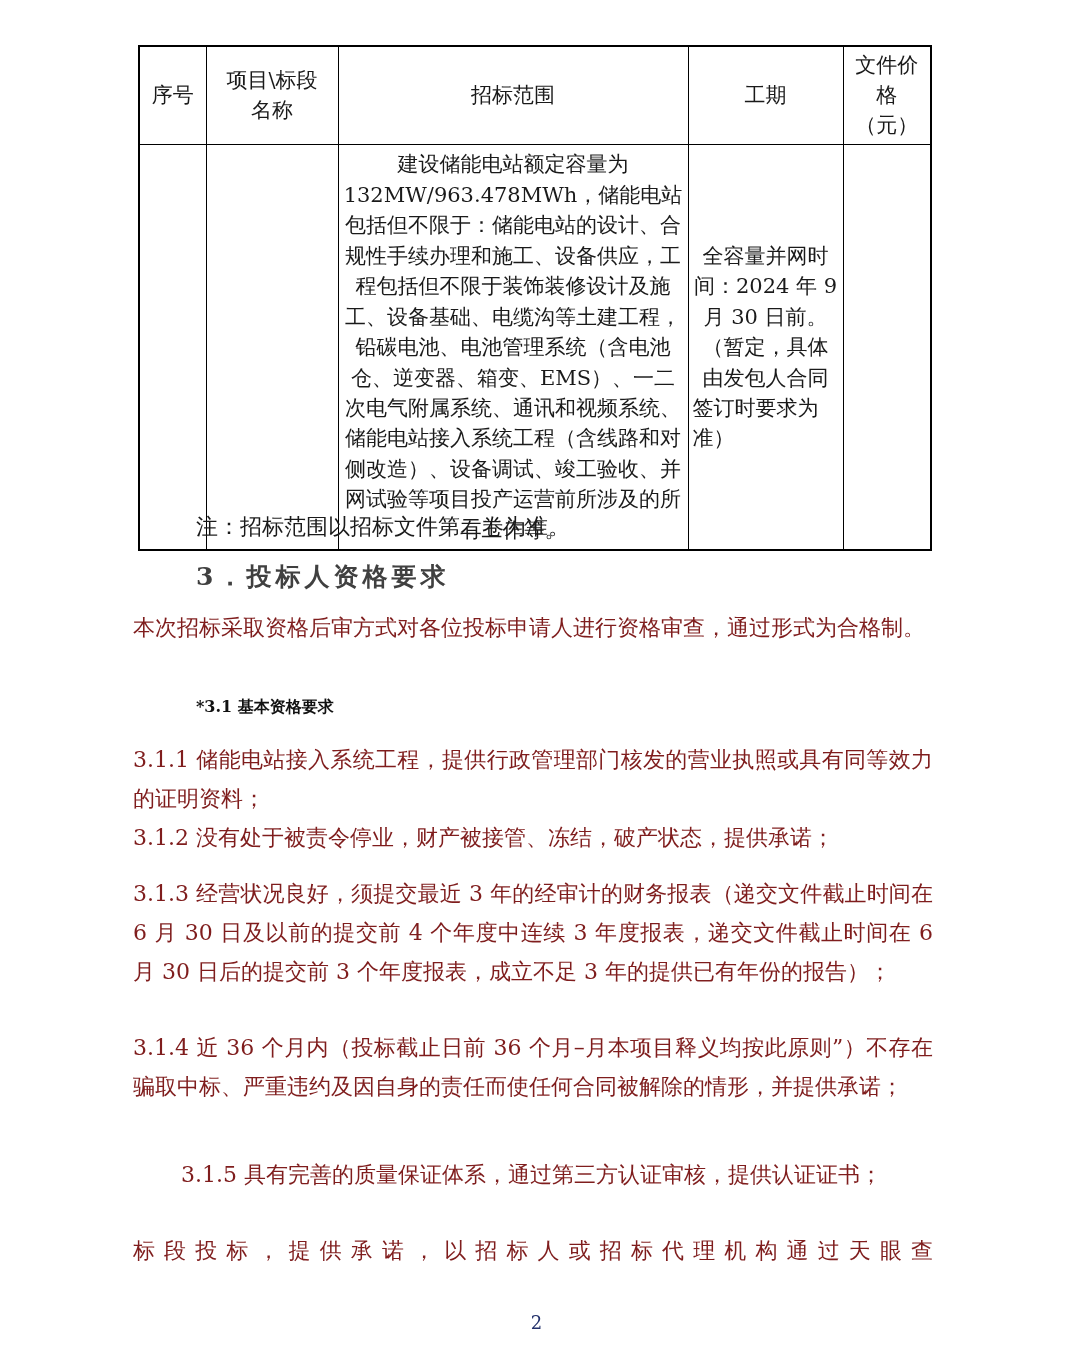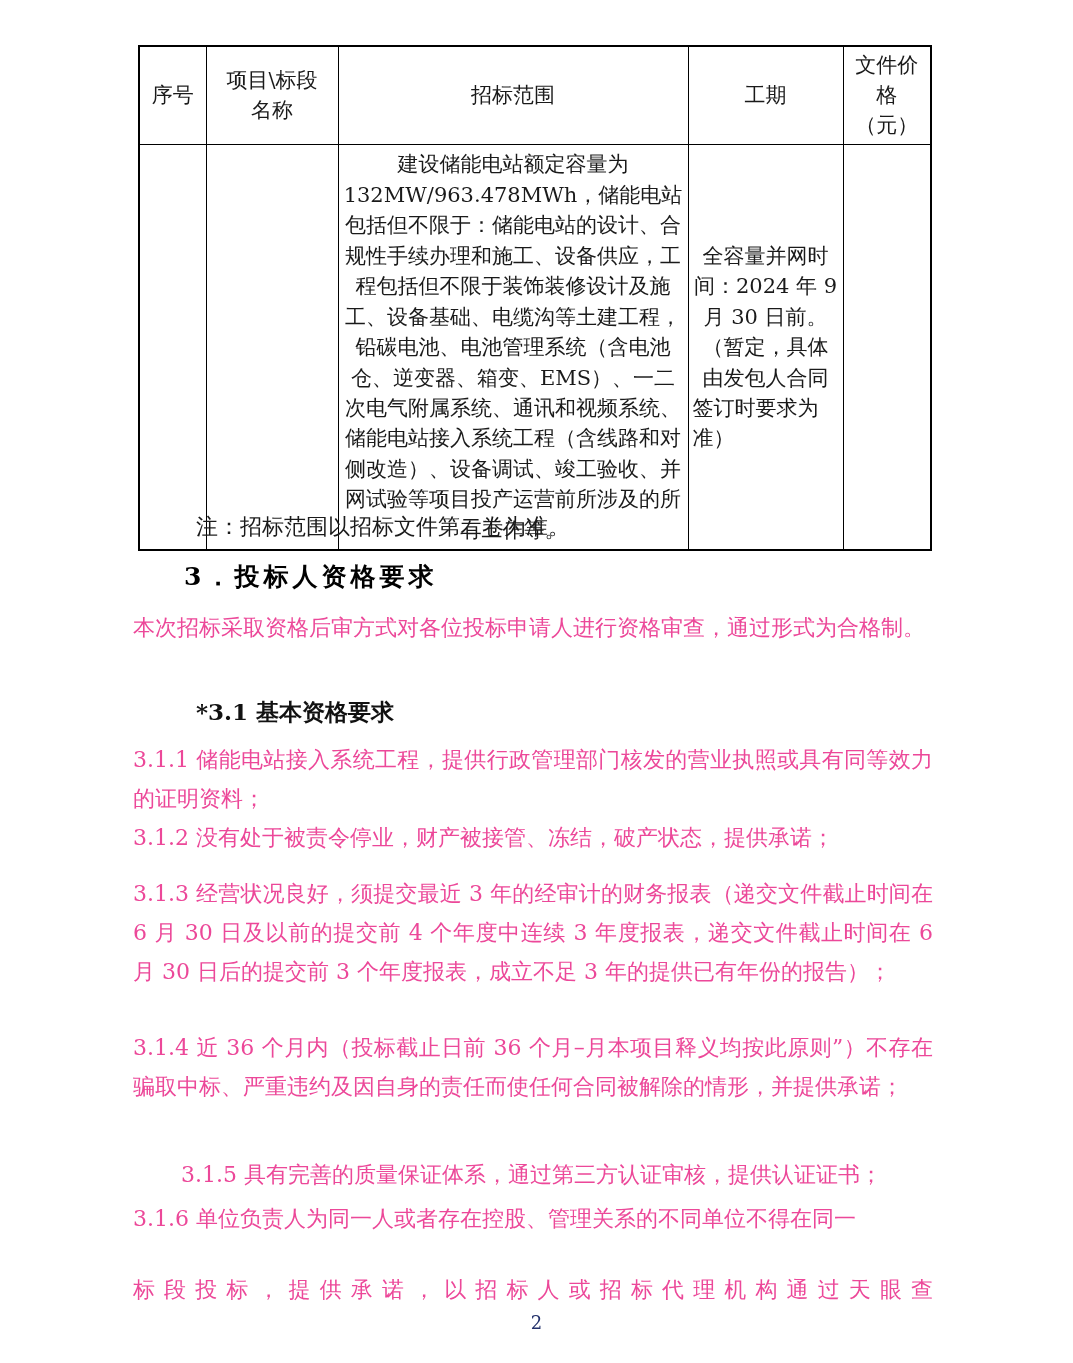--- a/index.html
+++ b/index.html
@@ -85,44 +85,44 @@
     left: 196px;
     top: 512px;
     font-size: 22px;
     line-height: 1.5;
     color: #1a1a1a;
     font-family: Liberation Mono, monospace;
   }
 
   .heading3 {
     position: absolute;
-    left: 184px;
+    left: 196px;
     top: 560px;
     font-size: 25px;
     font-weight: bold;
     letter-spacing: 4px;
     font-family: "DejaVu Serif", "Liberation Serif", serif;
-    color: #000000;
+    color: #404040;
   }
 
   .para {
     position: absolute;
     left: 133px;
     width: 800px;
     font-size: 22px;
     line-height: 1.78;
     text-align: justify;
     text-align-last: left;
-    color: #ec4899;
+    color: #7f1d1d;
   }
 
   .sub-heading {
     position: absolute;
     left: 196px;
-    font-size: 23px;
+    font-size: 16px;
     font-weight: bold;
     color: #111;
   }
 
   .p-intro   { top: 608px; }
   .p-311     { top: 740px; }
   .p-312     { top: 818px; }
   .p-313     { top: 874px; }
   .p-314     { top: 1028px; }
   .p-315     { top: 1155px; margin-left: 48px; }
@@ -203,19 +203,18 @@
   <div class="para p-intro">本次招标采取资格后审方式对各位投标申请人进行资格审查，通过形式为合格制。</div>
 
   <div class="sub-heading h-31">*3.1 基本资格要求</div>
 
   <div class="para p-311">3.1.1 储能电站接入系统工程，提供行政管理部门核发的营业执照或具有同等效力的证明资料；</div>
   <div class="para p-312">3.1.2 没有处于被责令停业，财产被接管、冻结，破产状态，提供承诺；</div>
   <div class="para p-313">3.1.3 经营状况良好，须提交最近 3 年的经审计的财务报表（递交文件截止时间在 6 月 30 日及以前的提交前 4 个年度中连续 3 年度报表，递交文件截止时间在 6 月 30 日后的提交前 3 个年度报表，成立不足 3 年的提供已有年份的报告）；</div>
   <div class="para p-314">3.1.4 近 36 个月内（投标截止日前 36 个月–月本项目释义均按此原则”）不存在骗取中标、严重违约及因自身的责任而使任何合同被解除的情形，并提供承诺；</div>
   <div class="para p-315">3.1.5 具有完善的质量保证体系，通过第三方认证审核，提供认证证书；</div>
   <div class="para p-316">
-    <div>3.1.6 单位负责人为同一人或者存在控股、管理关系的不同单位不得在同一</div>
     <div class="justify-wide">标段投标，提供承诺，以招标人或招标代理机构通过天眼查</div>
   </div>
 
   <div class="pagenum">2</div>
 
 </div>
 
 </body></html>

